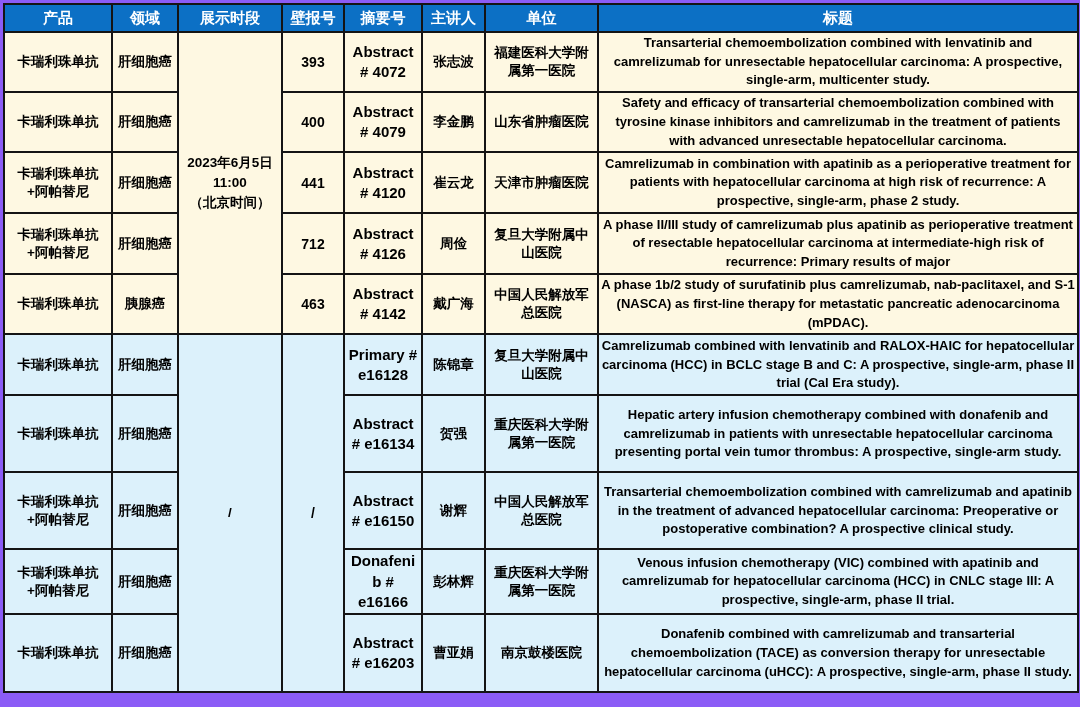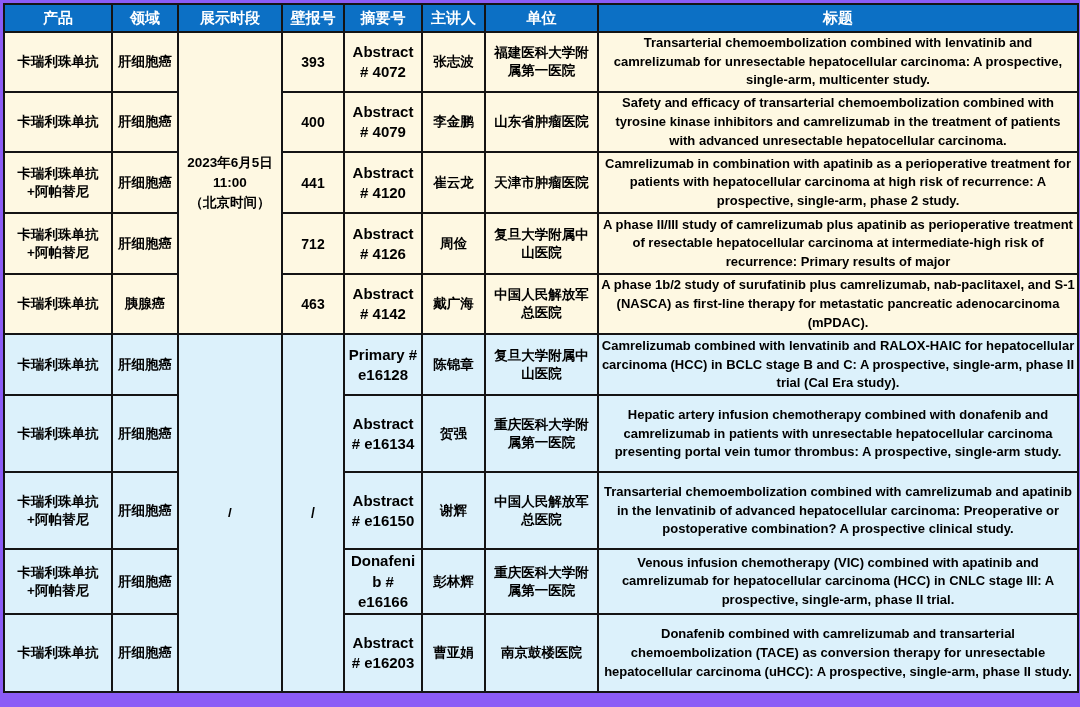--- a/index.html
+++ b/index.html
@@ -150,21 +150,21 @@
         <td class="zh">贺强</td>
         <td class="zh">重庆医科大学附属第一医院</td>
         <td class="title">Hepatic artery infusion chemotherapy combined with donafenib and camrelizumab in patients with unresectable hepatocellular carcinoma presenting portal vein tumor thrombus: A prospective, single-arm study.</td>
       </tr>
       <tr class="g2" style="height:77px">
         <td class="zh">卡瑞利珠单抗+阿帕替尼</td>
         <td class="zh">肝细胞癌</td>
         <td class="abs">Abstract # e16150</td>
         <td class="zh">谢辉</td>
         <td class="zh">中国人民解放军总医院</td>
-        <td class="title">Transarterial chemoembolization combined with camrelizumab and apatinib in the lenvatinib of advanced hepatocellular carcinoma: Preoperative or postoperative combination? A prospective clinical study.</td>
+        <td class="title">Transarterial chemoembolization combined with camrelizumab and apatinib in the treatment of advanced hepatocellular carcinoma: Preoperative or postoperative combination? A prospective clinical study.</td>
       </tr>
       <tr class="g2" style="height:61px">
         <td class="zh">卡瑞利珠单抗+阿帕替尼</td>
         <td class="zh">肝细胞癌</td>
         <td class="abs">Donafenib # e16166</td>
         <td class="zh">彭林辉</td>
         <td class="zh">重庆医科大学附属第一医院</td>
         <td class="title">Venous infusion chemotherapy (VIC) combined with apatinib and camrelizumab for hepatocellular carcinoma (HCC) in CNLC stage III: A prospective, single-arm, phase II trial.</td>
       </tr>
       <tr class="g2" style="height:78px">

